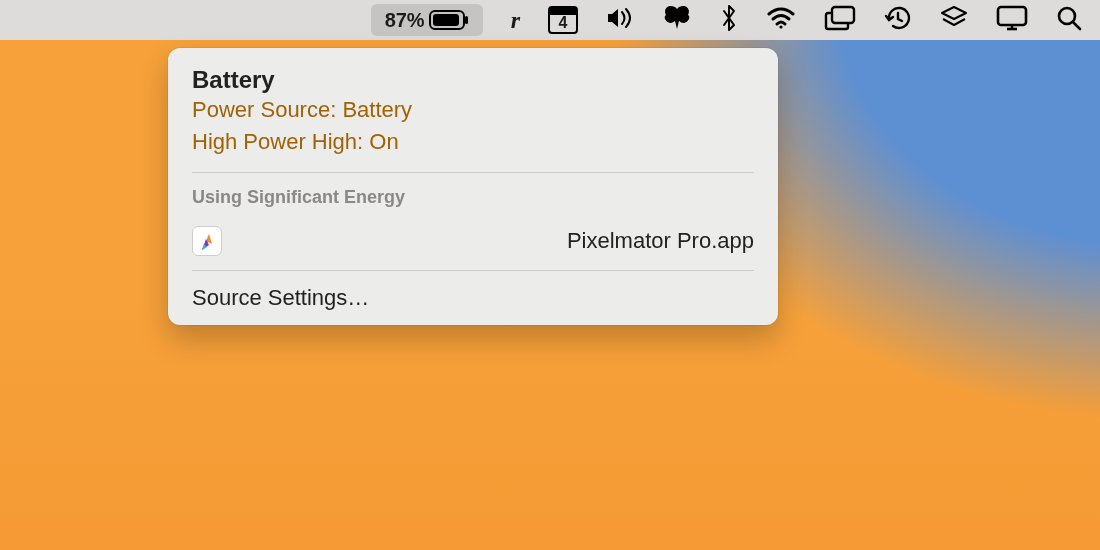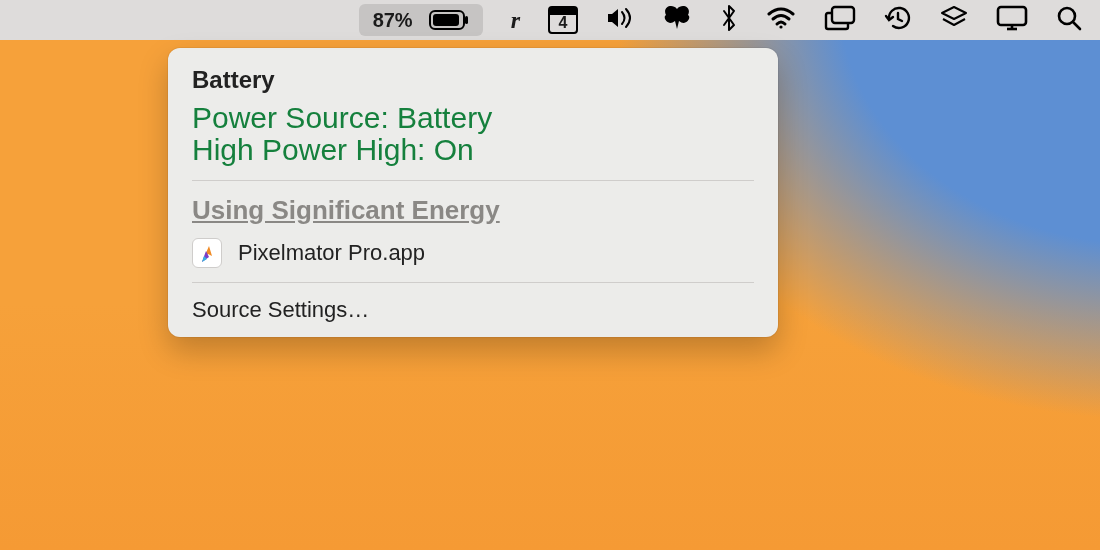--- a/index.html
+++ b/index.html
@@ -13,45 +13,45 @@
     
     .menubar {
       position: absolute; top: 0; left: 0; right: 0; height: 40px;
       background: #dedcdb; display: flex; align-items: center;
       justify-content: flex-end; padding: 0 18px; gap: 28px;
       color: #1b1b1b;
     }
     .mb-item { display: flex; align-items: center; justify-content: center; height: 32px; }
     .battery-item {
       background: #c6c4c3; border-radius: 6px; padding: 0 14px;
-      gap: 16px; font-size: 20px; font-weight: 600;
+      gap: 4px; font-size: 20px; font-weight: 600;
     }
     .battery-item svg { display: block; }
     .cal-item {
       width: 30px; height: 28px; border: 2.5px solid #000; border-radius: 4px;
       display: flex; align-items: flex-end; justify-content: center;
       font-size: 16px; font-weight: 700; position: relative;
     }
     .cal-item::before {
       content: ""; position: absolute; left: 0; right: 0; top: 0; height: 7px; background: #000;
     }
     .cal-item span { position: relative; z-index: 1; line-height: 18px; }
     
     .panel {
       position: absolute; left: 168px; top: 48px; width: 610px;
       background: #ececea; border-radius: 12px;
       box-shadow: 0 14px 30px rgba(0,0,0,0.22), 0 0 0 1px rgba(0,0,0,0.05);
       padding: 18px 0 14px 0;
     }
     .panel .pad { padding: 0 24px; }
-    .panel-title { font-size: 24px; font-weight: 700; color: #222; margin-bottom: 8px; }
-    .info-line { font-size: 30px; color: #15803d; line-height: 32px; }
+    .panel-title { font-size: 24px; font-weight: 700; color: #222; margin-bottom: 0; }
+    .info-line { font-size: 22px; color: #a16207; line-height: 32px; }
     .divider { height: 1px; background: #cfcdcb; margin: 14px 24px; }
-    .section-heading { font-size: 26px; font-weight: 700; color: #8a8885; margin-bottom: 12px; text-decoration: underline; }
-    .app-row { display: flex; align-items: center; gap: 16px; font-size: 22px; color: #222; }
+    .section-heading { font-size: 18px; font-weight: 700; color: #8a8885; margin-bottom: 18px; }
+    .app-row { display: flex; align-items: center; gap: 16px; font-size: 22px; color: #222; justify-content: space-between; }
     .app-icon {
       width: 30px; height: 30px; border: 1px solid #cfcdcb; border-radius: 6px;
       background: #fff; display: flex; align-items: center; justify-content: center;
       font-size: 18px;
     }
     .settings-row { font-size: 22px; color: #222; }
   </style>
 </head>
 <body>
 

